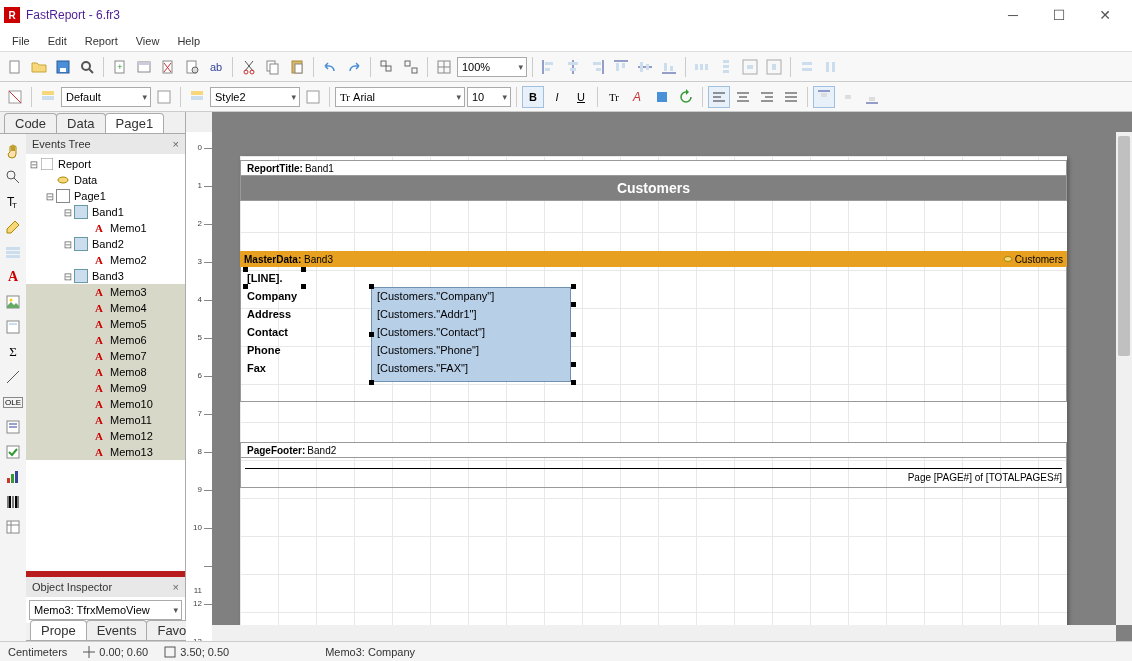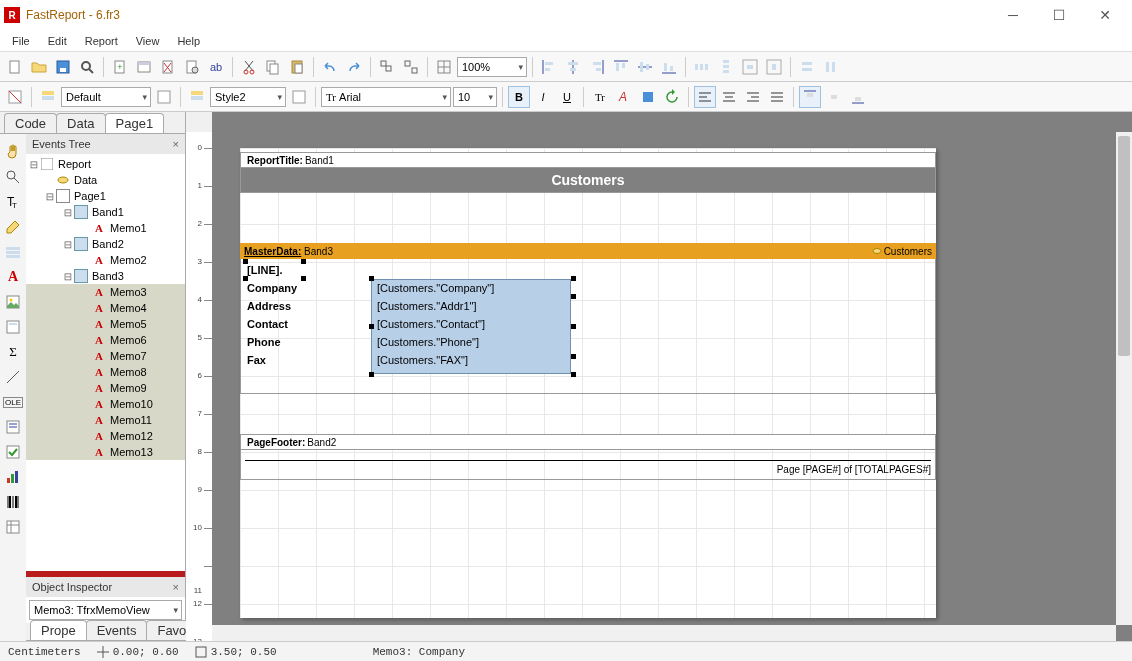--- a/index.html
+++ b/index.html
@@ -1,20 +1,20 @@
 <!DOCTYPE html>
 <html><head>
 <meta charset="utf-8">
 <style>
 * { box-sizing: border-box; margin: 0; padding: 0; }
 body { font-family: "Segoe UI", Tahoma, sans-serif; font-size: 11px; background: #f0f0f0; overflow: hidden; width: 1132px; height: 661px; }
 .window { width: 1132px; height: 661px; display: flex; flex-direction: column; background: #fff; }
 .titlebar { height: 30px; display: flex; align-items: center; padding: 0 4px; background: #fff; }
 .titlebar .app-icon { width: 16px; height: 16px; background: #c00; margin-right: 6px; display:flex; align-items:center; justify-content:center; color:#fff; font-weight:bold; font-size:10px;}
-.titlebar .title { flex: 1; color: #a16207; font-size: 12px; }
+.titlebar .title { flex: 1; color: #4c1d95; font-size: 12px; }
 .win-controls { display: flex; }
 .win-btn { width: 46px; height: 30px; display:flex; align-items:center; justify-content:center; color:#555; font-size:14px;}
 .menubar { height: 22px; display: flex; align-items:center; padding: 0 4px; gap: 2px; color:#333; background:#fff; border-bottom:1px solid #ddd;}
 .menubar span { padding: 2px 8px; }
 .toolbar { height: 30px; display:flex; align-items:center; padding:2px 4px; gap:2px; border-bottom:1px solid #ccc; background:#f8f8f8;}
 .tbtn { width:22px; height:22px; display:flex; align-items:center; justify-content:center; border:1px solid transparent; }
 .tsep { width:1px; height:20px; background:#ccc; margin:0 3px;}
 .ticon { width:16px; height:16px; }
 .dropdown { display:flex; align-items:center; border:1px solid #aaa; background:#fff; height:20px; padding:0 16px 0 4px; position:relative; font-size:11px;}
 .dropdown::after { content:"▾"; position:absolute; right:3px; font-size:9px; color:#555;}
@@ -37,40 +37,40 @@
 .ic-band { background:#cde; border:1px solid #69a;}
 .ic-a { color:#c00; font-weight:bold; font-family:Georgia,serif;}
 .design-area { flex:1; display:flex; flex-direction:column; background:#808080; position:relative; min-width:0;}
 .ruler-corner { width:26px; height:20px; background:#f0f0f0; }
 .ruler-top { height:20px; background:#fff; display:flex; position:relative; font-size:8px; color:#444; overflow:hidden;}
 .design-scroll { flex:1; display:flex; overflow:hidden;}
 .ruler-left { width:26px; background:#fff; position:relative; font-size:8px; color:#444;}
 .ruler-left .maj{ position:absolute; border-top:1px solid #888; width:8px; right:0;}
 .ruler-left .lbl{ position:absolute; right:10px;}
 .canvas-wrap { flex:1; overflow:auto; background:#808080; position:relative;}
-.page { position:absolute; left:28px; top:16px; width:696px; background:#fff; box-shadow:2px 2px 4px rgba(0,0,0,.3);}
+.page { position:absolute; left:28px; top:24px; width:827px; background:#fff; box-shadow:2px 2px 4px rgba(0,0,0,.3);}
 .grid-bg { background-image: linear-gradient(#e8e8e8 1px, transparent 1px), linear-gradient(90deg, #e8e8e8 1px, transparent 1px); background-size: 38px 38px;}
 .band-header{ height:16px; font-size:10px; padding:0 6px; display:flex; align-items:center; border:1px solid #999; background:#fff;}
 .band-header .bname{ font-weight:bold; margin-right:2px;}
 .band-body{ border:1px solid #999; border-top:none; position:relative;}
 .title-band-body{ height:25px; background:#808080; display:flex; align-items:center; justify-content:center; color:#fff; font-weight:bold; font-size:14px;}
 .master-header{ background:#e8a020; color:#000; display:flex; align-items:center; justify-content:space-between; height:16px; padding:0 4px; font-size:10px;}
-.master-header .bname{font-weight:bold;text-decoration:underline;}
+.master-header .bname{font-weight:bold;}
 .master-body{ height:135px; position:relative;}
 .memo{ position:absolute; font-size:11px; color:#000; padding:0 2px; display:flex; align-items:center;}
 .memo-label{ font-weight:bold; left:4px; width:120px; height:18px;}
 .memo-selgrp{ position:absolute; left:130px; top:20px; width:200px; height:95px; background:#b8cfe8; border:1px solid #7090b0;}
 .memo-field{ position:absolute; left:134px; width:192px; height:18px; font-size:11px; padding:0 2px; display:flex; align-items:center;}
 .sel-handle{ position:absolute; width:5px; height:5px; background:#000;}
 .footer-body{ height:30px; position:relative; border:1px solid #999; border-top:none;}
 .footer-line{ position:absolute; top:10px; left:4px; right:4px; border-top:1px solid #000;}
 .footer-text{ position:absolute; right:4px; top:14px; font-size:10px;}
 .obj-inspector{ border-top:6px solid #b91c1c;}
 .statusbar{ height:20px; display:flex; align-items:center; gap:16px; padding:0 8px; background:#f4f4f4; border-top:1px solid #ccc; font-size:11px; color:#333;}
-.statusbar .cell{ display:flex; align-items:center; gap:4px;font-family:Liberation Mono, monospace;}
+.statusbar .cell{ display:flex; align-items:center; gap:4px;}
 .scrollbar-v{ position:absolute; right:0; top:0; bottom:16px; width:16px; background:#f0f0f0;}
 .scrollbar-v .thumb{ position:absolute; left:2px; right:2px; background:#c0c0c0; border-radius:2px;}
 .scrollbar-h{ position:absolute; left:0; right:16px; bottom:0; height:16px; background:#f0f0f0;}
 svg{ display:block;}
 .bold{ font-weight:bold;}
 .italic{ font-style:italic;}
 .underline{ text-decoration:underline;}
 </style>
 </head>
 <body>
@@ -311,21 +311,21 @@
           <rect x="2" y="2" width="12" height="12" fill="#fff" stroke="#999"></rect>
         </svg>
       </div>
     <div class="tsep"></div>
     <div class="tbtn">
         <svg class="ticon" viewBox="0 0 16 16">
           <rect x="2" y="2" width="12" height="4" fill="#f6d77a"></rect>
           <rect x="2" y="7" width="12" height="4" fill="#cde"></rect>
         </svg>
       </div>
-    <div class="dropdown" style="width:76px">
+    <div class="dropdown" style="width:90px">
         <span>Style2</span>
       </div>
     <div class="tbtn">
         <svg class="ticon" viewBox="0 0 16 16">
           <rect x="2" y="2" width="12" height="12" fill="#fff" stroke="#999"></rect>
         </svg>
       </div>
     <div class="tsep"></div>
     <div class="dropdown" style="width:130px"><span style="font-family:serif">Tr</span>&nbsp;<span>Arial</span></div>
     <div class="dropdown" style="width:44px">

